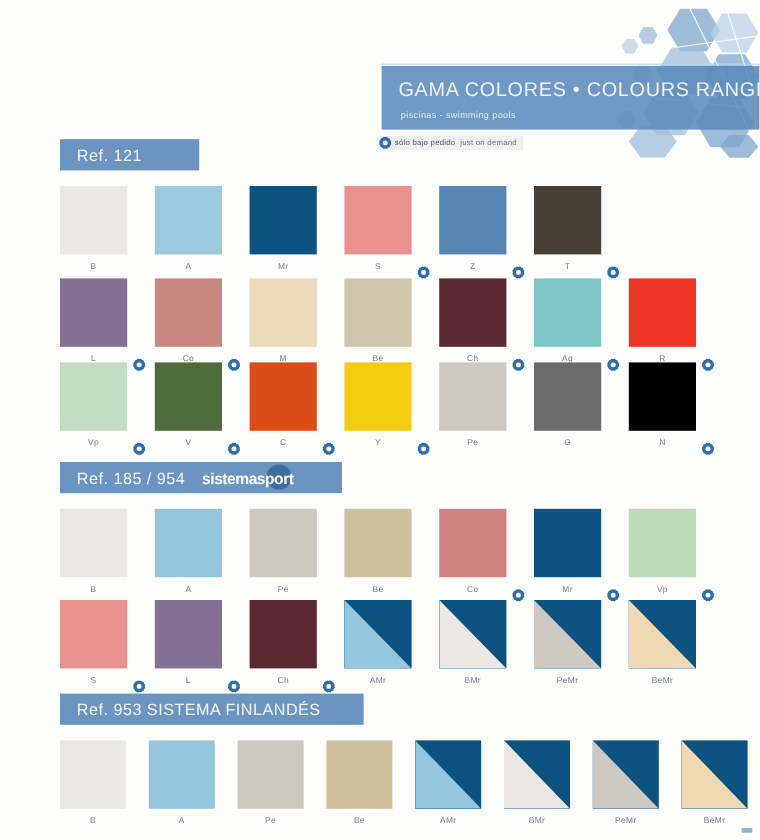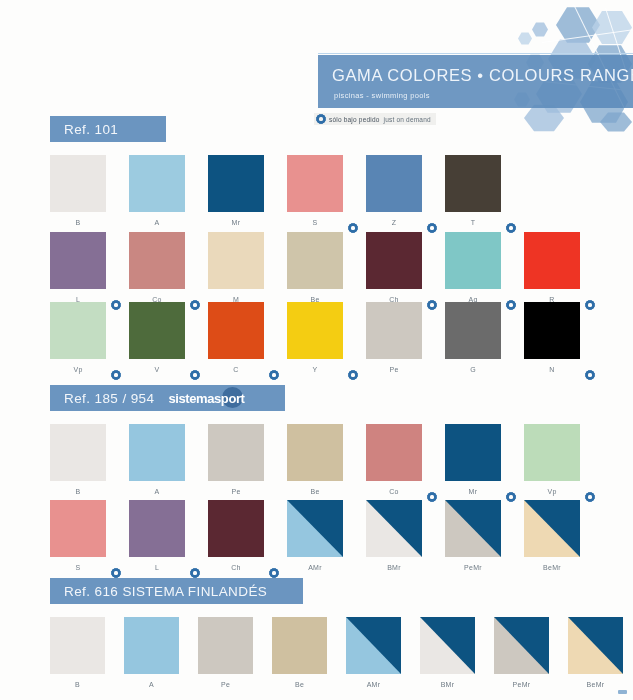--- a/index.html
+++ b/index.html
@@ -275,33 +275,33 @@
     <span class="g1"></span>
       <span class="g2"></span>
       <span class="g3"></span>
       <span class="gc"></span>
   </span>
   <span class="legend-txt">sólo bajo pedido</span>
   <span class="legend-txt en">just on demand</span>
 </div>
 
 <div class="sec-banner b1">
-  <span class="sec-title">Ref. 101</span>
+  <span class="sec-title">Ref. 121</span>
 </div>
 
 <div class="sec-banner b2">
   <span class="sec-title">Ref. 185 / 954</span>
   <span class="logo-sistemasport">
     <span class="logo-dot"></span>
     <span class="logo-word">sistemasport</span>
   </span>
 </div>
 
 <div class="sec-banner b3">
-  <span class="sec-title">Ref. 616 SISTEMA FINLANDÉS</span>
+  <span class="sec-title">Ref. 953 SISTEMA FINLANDÉS</span>
 </div>
 
 <div class="grid wide g1r1">
     <div class="cell">
       <div class="chip" style="background: rgb(234, 231, 228);"></div>
       <div class="caption">
         <span class="cap-text">B</span>
       </div>
     </div>
     <div class="cell">

